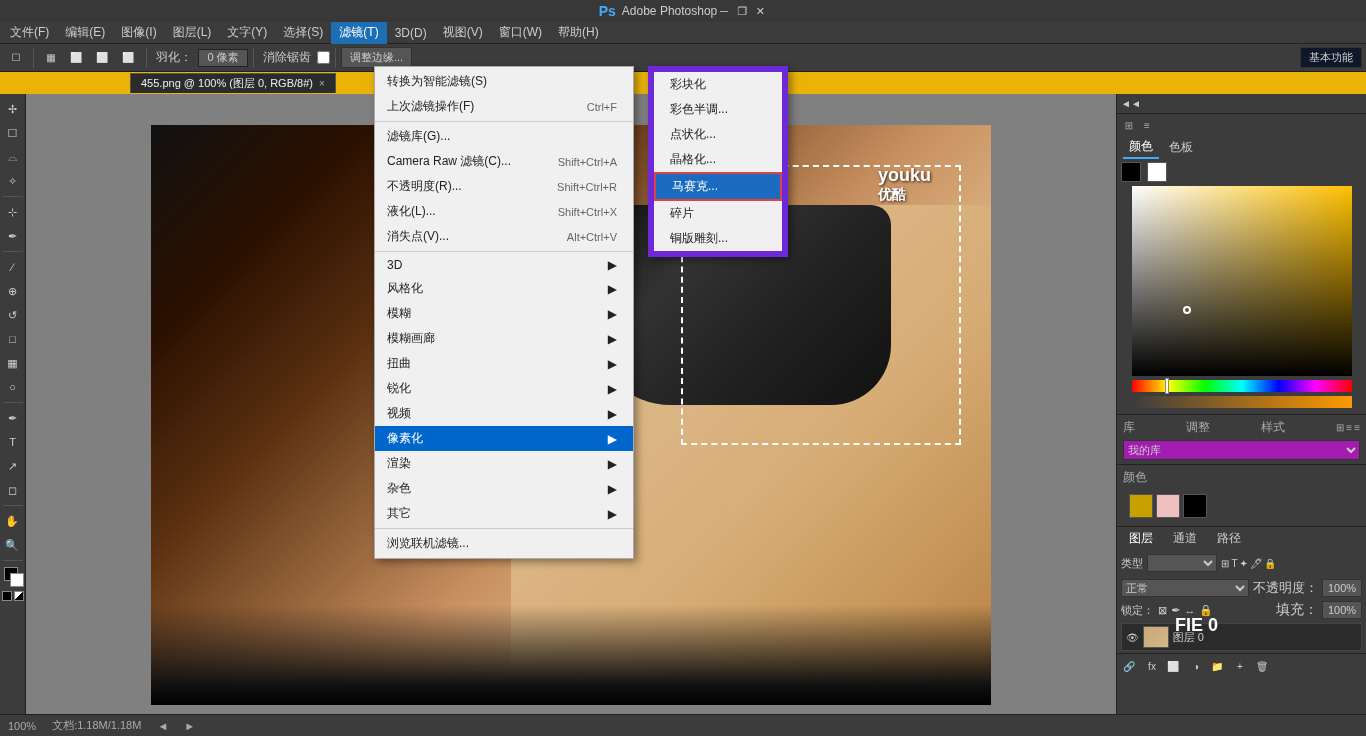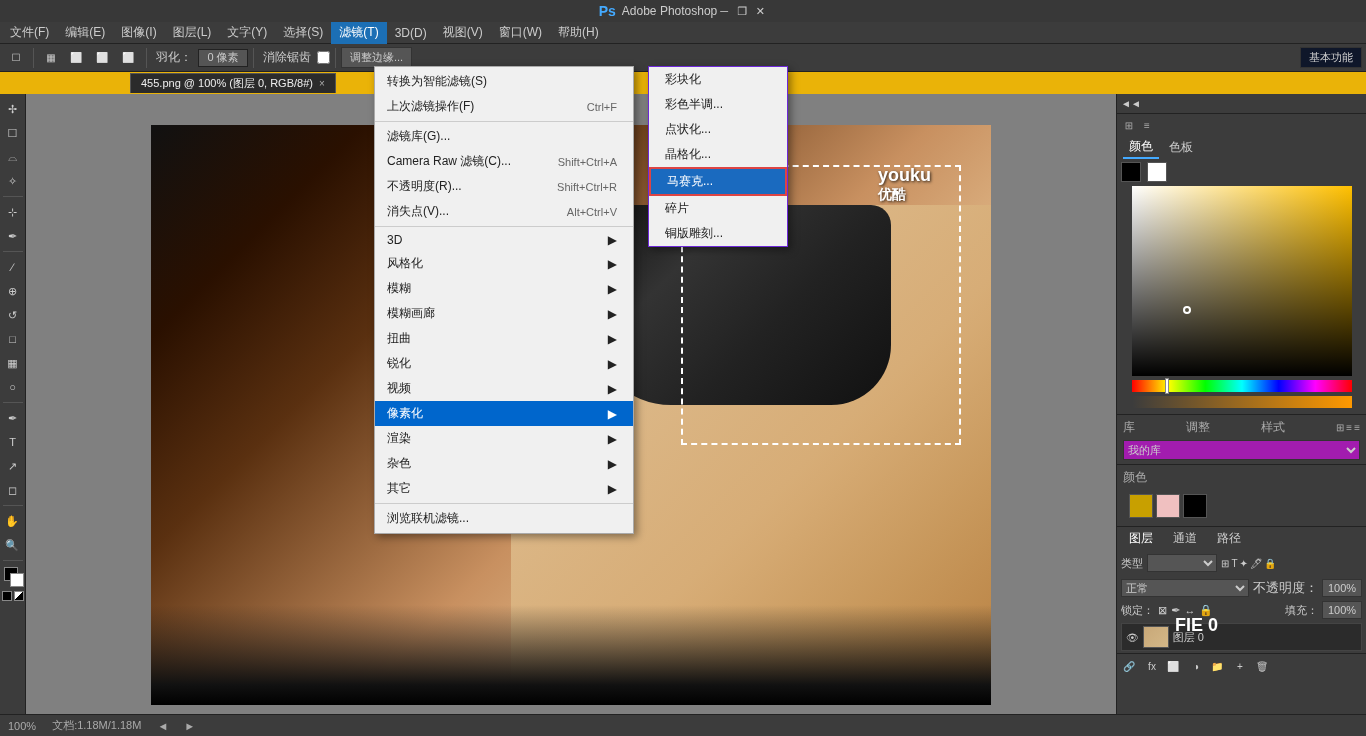--- a/index.html
+++ b/index.html
@@ -73,21 +73,21 @@
     
     #filter-menu { position: absolute; top: 66px; left: 374px; background: #f0f0f0; border: 1px solid #aaa; box-shadow: 3px 3px 8px rgba(0,0,0,0.4); z-index: 1000; min-width: 260px; }
     .menu-section { padding: 2px 0; border-bottom: 1px solid #ccc; }
     .menu-section:last-child { border-bottom: none; }
     .dropdown-item { padding: 4px 16px 4px 12px; font-size: 12px; color: #222; cursor: pointer; display: flex; justify-content: space-between; align-items: center; white-space: nowrap; }
     .dropdown-item.highlighted { background: #0066cc; color: white; }
     .dropdown-item .shortcut { color: #666; font-size: 11px; margin-left: 20px; }
     .dropdown-item .arrow { margin-left: 10px; }
 
     
-    #pixelate-submenu { position: absolute; top: 66px; left: 648px; background: #f0f0f0; border: 1px solid #6d28d9; box-shadow: 3px 3px 8px rgba(0,0,0,0.4); z-index: 1001; min-width: 140px; }
+    #pixelate-submenu { position: absolute; top: 66px; left: 648px; background: #f0f0f0; border: 6px solid #6d28d9; box-shadow: 3px 3px 8px rgba(0,0,0,0.4); z-index: 1001; min-width: 140px; }
     .sub-item { padding: 4px 16px; font-size: 12px; color: #222; cursor: pointer; white-space: nowrap; }
     .sub-item.highlighted { background: #1a6abf; color: white; border: 2px solid #d44; }
 
     
     #right-top-controls { height: 22px; background: #3c3c3c; display: flex; align-items: center; padding: 0 4px; justify-content: space-between; }
     .panel-icon { width: 16px; height: 16px; display: flex; align-items: center; justify-content: center; font-size: 10px; color: #aaa; cursor: pointer; }
 
     
     #layers-bottom { height: 26px; display: flex; align-items: center; padding: 0 4px; gap: 4px; border-top: 1px solid #222; background: #3c3c3c; }
     .lb-icon { width: 18px; height: 18px; display: flex; align-items: center; justify-content: center; font-size: 10px; color: #ccc; cursor: pointer; }
@@ -297,21 +297,21 @@
         <input type="text" style="background: rgb(85, 85, 85); border: 1px solid rgb(51, 51, 51); color: rgb(204, 204, 204); font-size: 11px; width: 40px; height: 18px; text-align: center;" value="100%">
       </div>
 
       <div style="display:flex;align-items:center;gap:4px;padding:2px 4px;background:#3c3c3c;">
         <span style="font-size:11px;color:#ccc;">锁定：</span>
         <span style="font-size:11px;color:#ccc;">⊠</span>
         <span style="font-size:11px;color:#ccc;">✒</span>
         <span style="font-size:11px;color:#ccc;">↔</span>
         <span style="font-size:11px;color:#ccc;">🔒</span>
         <div style="flex:1"></div>
-        <span style="font-size:11px;color:#ccc;margin-left:36px;">填充：</span>
+        <span style="font-size:14px;color:#ccc;margin-left:36px;">填充：</span>
         <input type="text" style="background: rgb(85, 85, 85); border: 1px solid rgb(51, 51, 51); color: rgb(204, 204, 204); font-size: 11px; width: 40px; height: 18px; text-align: center;" value="100%">
       </div>
 
       <div class="layers-row">
         <span style="font-size:10px;color:#ccc;">👁</span>
         <div class="layer-thumb"></div>
         <span class="layer-name">图层 0</span>
       </div>
 
       <div id="layers-bottom">
@@ -350,20 +350,24 @@
     </div>
     <div class="dropdown-item">
       <span>Camera Raw 滤镜(C)...</span>
       <span class="shortcut">Shift+Ctrl+A</span>
     </div>
     <div class="dropdown-item">
       <span>不透明度(R)...</span>
       <span class="shortcut">Shift+Ctrl+R</span>
     </div>
     <div class="dropdown-item">
+      <span>液化(L)...</span>
+      <span class="shortcut">Shift+Ctrl+X</span>
+    </div>
+    <div class="dropdown-item">
       <span>消失点(V)...</span>
       <span class="shortcut">Alt+Ctrl+V</span>
     </div>
   </div>
   <div class="menu-section">
     <div class="dropdown-item">
       <span>3D</span>
       <span class="arrow">▶</span>
     </div>
     <div class="dropdown-item">

